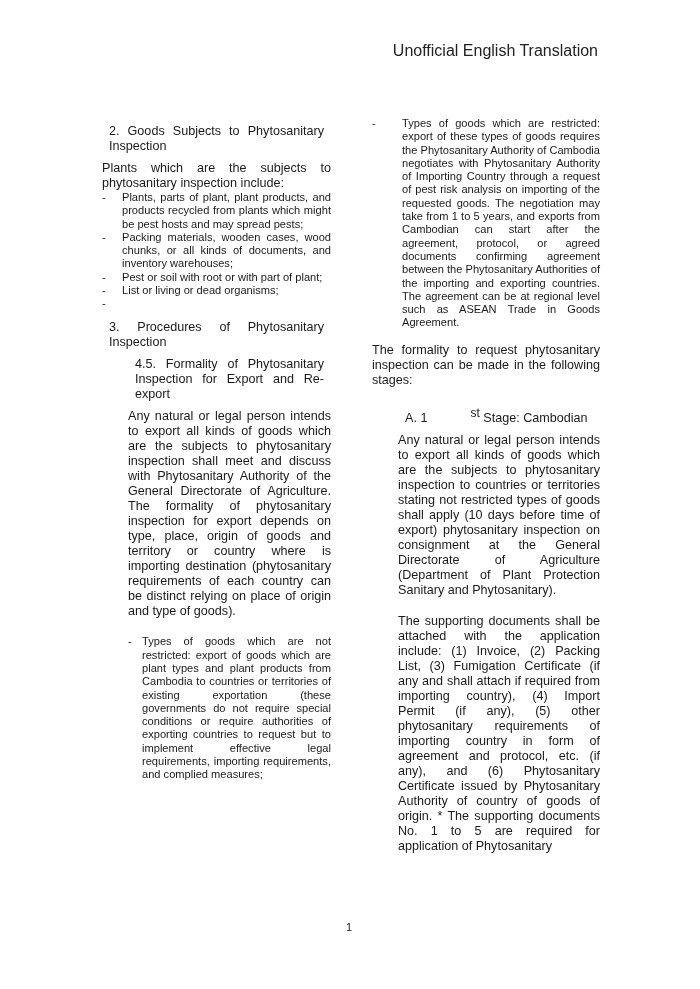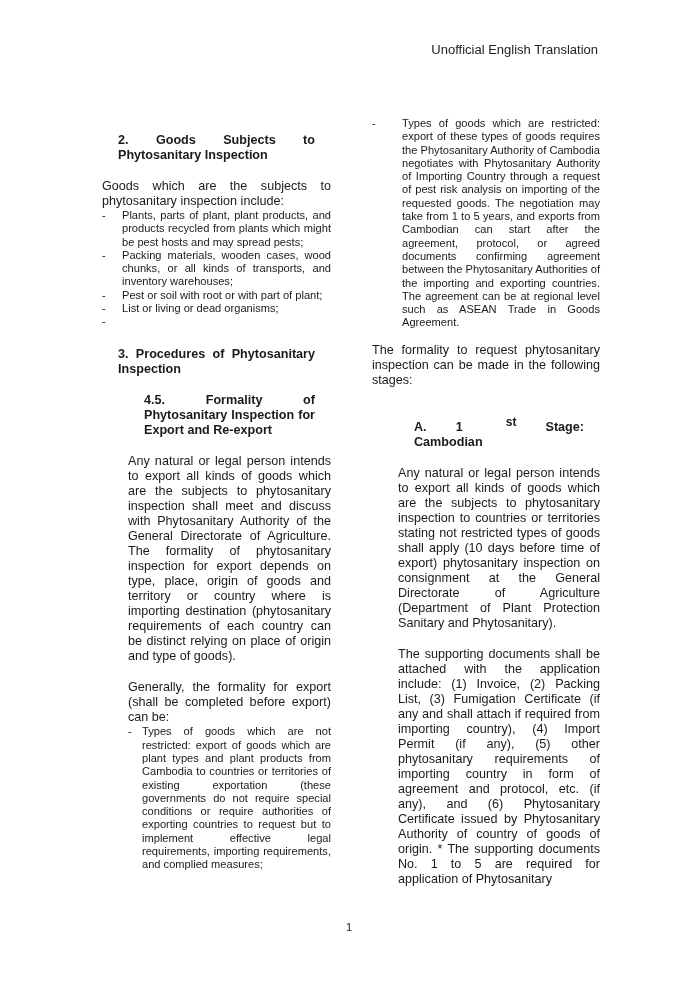--- a/index.html
+++ b/index.html
@@ -2,27 +2,27 @@
 <html><head>
   <meta charset="utf-8">
   <style>
     html, body { margin: 0; padding: 0; background: #ffffff; }
     body {
       width: 700px; height: 989px; position: relative; overflow: hidden;
       font-family: "Liberation Sans", sans-serif; color: #1a1a1a;
     }
     .header {
       position: absolute; top: 42px; right: 102px;
-      font-size: 13px; color: #222;
+      font-size: 16px; color: #222;
     }
     .col { position: absolute; text-align: justify; }
     .col-left { left: 102px; top: 117px; width: 229px; }
     .col-right { left: 372px; top: 117px; width: 228px; }
 
-    .h-sec { font-weight: bold; font-size: 12.6px; line-height: 15px; margin: 16px; text-align: justify; text-align-last: left; }
+    .h-sec { font-weight: normal; font-size: 12.6px; line-height: 15px; margin: 7px; text-align: justify; text-align-last: left; }
     .p { font-size: 12.6px; line-height: 15px; margin: 0; }
     .justify-all { text-align: justify; }
 
     ul.dash { list-style: none; margin: 0; padding: 0; }
     ul.dash li { position: relative; padding-left: 20px; font-size: 11.1px; line-height: 13.3px; text-align: justify; }
     ul.dash li .dash-mark { position: absolute; left: 0; top: 0; }
 
     .indent1 { margin-left: 26px; }
     .indent-right { margin-left: 26px; }
     .gap-s { height: 13px; }
@@ -39,35 +39,34 @@
     sup { font-size: 12px; line-height: 0; padding-left: 43px; }
     .page-num { position: absolute; top: 921px; left: 346px; font-size: 11px; }
   </style>
 </head>
 <body>
 
 <div class="header">Unofficial English Translation</div>
 
 <div class="col col-left">
   <p class="h-sec">2. Goods Subjects to Phytosanitary Inspection</p>
-  <p class="p" style="text-align:justify">Goods which are the subjects to phytosanitary inspection include:</p>
+  <p class="p" style="text-align:justify">Plants which are the subjects to phytosanitary inspection include:</p>
   <ul class="dash">
     <li><span class="dash-mark">-</span><span>Plants, parts of plant, plant products, and products recycled from plants which might be pest hosts and may spread pests;</span></li>
-    <li><span class="dash-mark">-</span><span>Packing materials, wooden cases, wood chunks, or all kinds of transports, and inventory warehouses;</span></li>
+    <li><span class="dash-mark">-</span><span>Packing materials, wooden cases, wood chunks, or all kinds of documents, and inventory warehouses;</span></li>
     <li><span class="dash-mark">-</span><span>Pest or soil with root or with part of plant;</span></li>
     <li><span class="dash-mark">-</span><span>List or living or dead organisms;</span></li>
     <li><span class="dash-mark">-</span></li>
   </ul>
   <div class="gap-m"></div>
   <p class="h-sec">3. Procedures of Phytosanitary Inspection</p>
   <div class="indent1">
     <p class="h-sec">4.5. Formality of Phytosanitary Inspection for Export and Re-export</p>
     <p class="p justify-all">Any natural or legal person intends to export all kinds of goods which are the subjects to phytosanitary inspection shall meet and discuss with Phytosanitary Authority of the General Directorate of Agriculture. The formality of phytosanitary inspection for export depends on type, place, origin of goods and territory or country where is importing destination (phytosanitary requirements of each country can be distinct relying on place of origin and type of goods).</p>
     <div class="gap-m"></div>
-    <p class="p justify-all">Generally, the formality for export (shall be completed before export) can be:</p>
     <ul class="dash2">
       <li><span class="dash-mark">-</span><span>Types of goods which are not restricted: export of goods which are plant types and plant products from Cambodia to countries or territories of existing exportation (these governments do not require special conditions or require authorities of exporting countries to request but to implement effective legal requirements, importing requirements, and complied measures;</span></li>
     </ul>
   </div>
 </div>
 
 <div class="col col-right">
   <ul class="dash3">
     <li><span class="dash-mark">-</span><span>Types of goods which are restricted: export of these types of goods requires the Phytosanitary Authority of Cambodia negotiates with Phytosanitary Authority of Importing Country through a request of pest risk analysis on importing of the requested goods. The negotiation may take from 1 to 5 years, and exports from Cambodian can start after the agreement, protocol, or agreed documents confirming agreement between the Phytosanitary Authorities of the importing and exporting countries. The agreement can be at regional level such as ASEAN Trade in Goods Agreement.</span></li>
   </ul>

